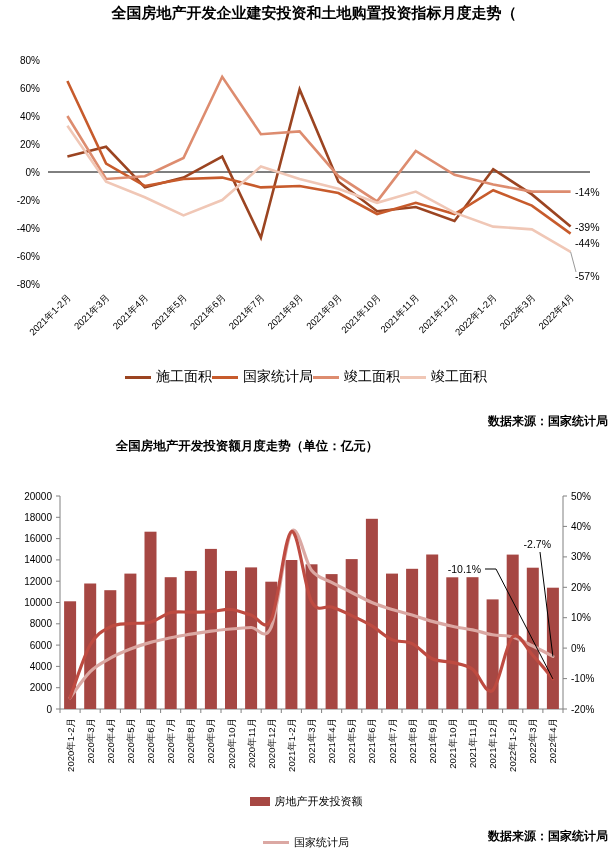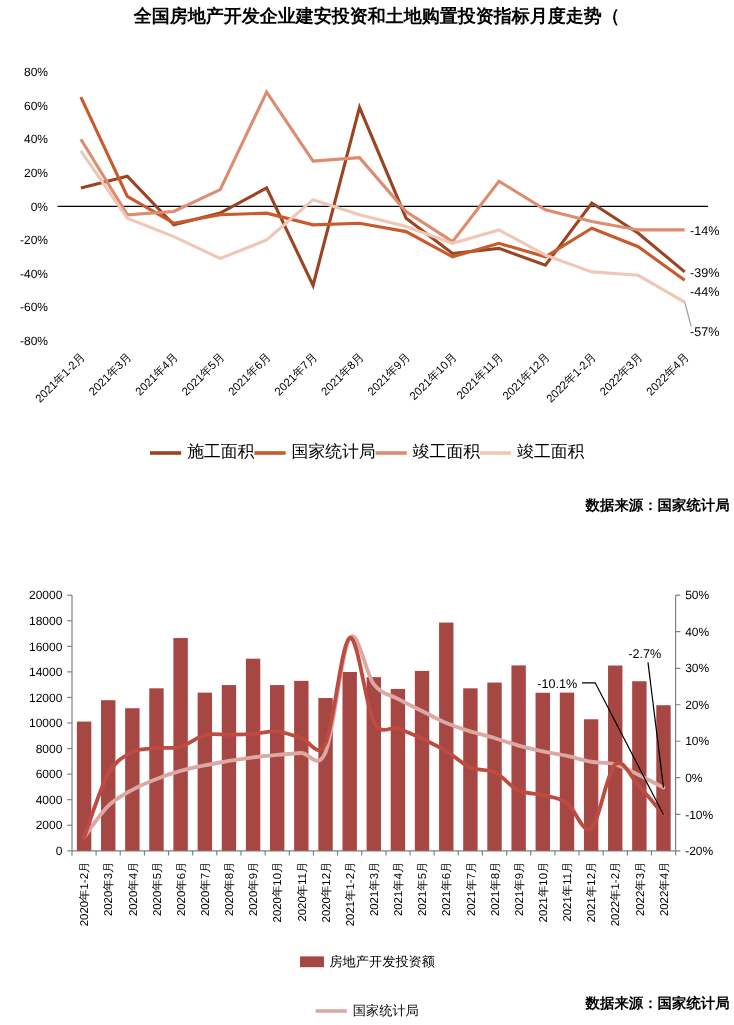--- a/index.html
+++ b/index.html
@@ -201,20 +201,21 @@
       <span class="item">
         <span class="sw" style="background: rgb(221, 140, 111);"></span>
         <span>竣工面积</span>
       </span>
       <span class="item">
         <span class="sw" style="background: rgb(240, 199, 182);"></span>
         <span>竣工面积</span>
       </span>
     </div>
   <div class="source s1">数据来源：国家统计局</div>
+  <div class="title t2">全国房地产开发投资额月度走势（单位：亿元）</div>
   <div class="legend" id="legend2">
       <span class="item">
         <span class="sw bar" style="background: rgb(166, 71, 67);"></span>
         <span>房地产开发投资额</span>
       </span>
       <span class="item">
         <span class="sw" style="background: rgb(219, 168, 163);"></span>
         <span>国家统计局</span>
       </span>
       <span class="item">

